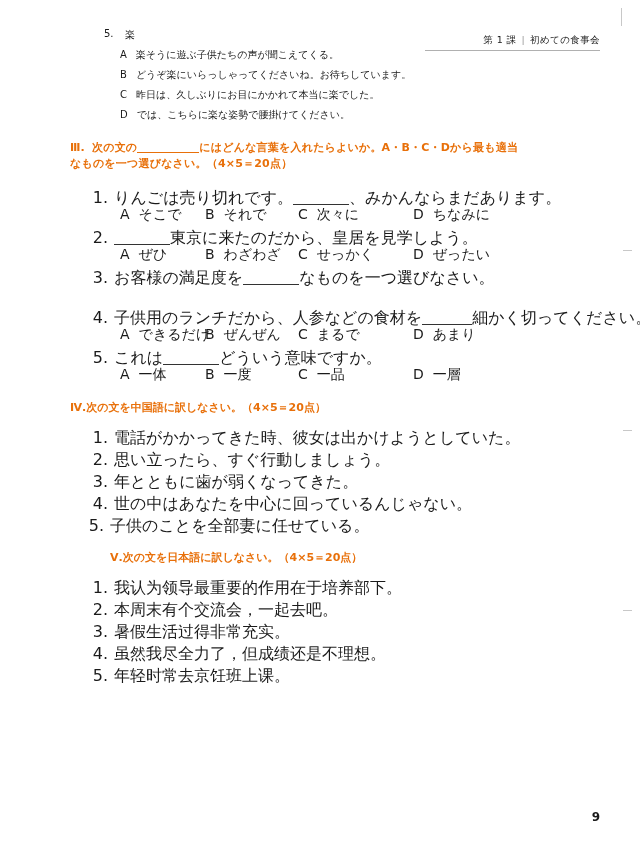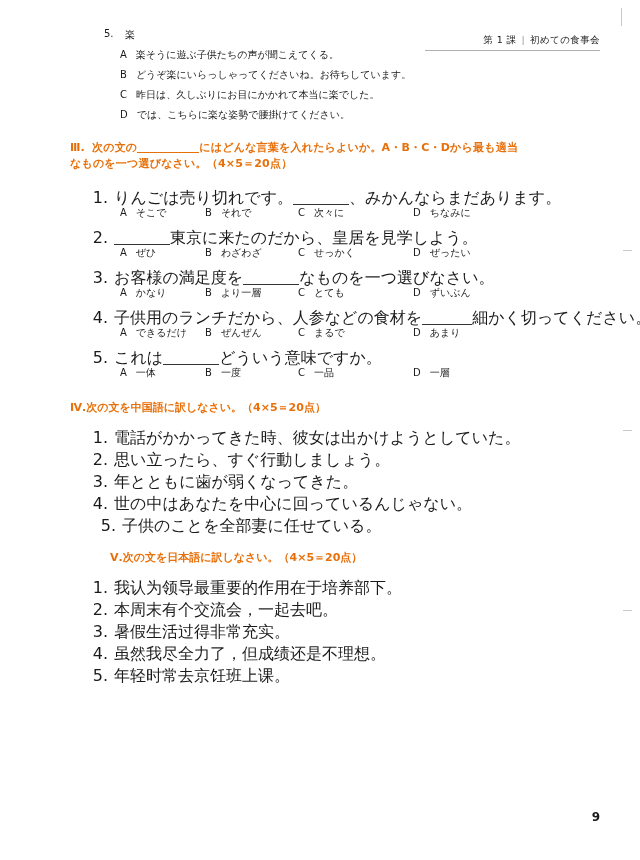--- a/index.html
+++ b/index.html
@@ -126,21 +126,21 @@
     margin-right: 6px;
   }
   .blank-u {
     display: inline-block;
     border-bottom: 1px solid #333;
     height: 10px;
     vertical-align: -2px;
   }
   .optrow {
     position: absolute;
-    font-size: 10px;
+    font-size: 14px;
     white-space: nowrap;
   }
   .optrow span.o {
     display: inline-block;
   }
   .optrow .lbl { margin-right: 9px; }
 
   .page-num {
     position: absolute;
     right: 40px;
@@ -197,23 +197,20 @@
   <div class="qrow" style="left:88px; top:228px;">
     <span class="num">2.</span><span class="blank-u" style="width:56px;"></span><span>東京に来たのだから、皇居を見学しよう。</span>
   </div>
   <div class="optrow" style="left:120px; top:246px;">
     <span class="o" style="width:85px;"><span class="lbl">A</span><span>ぜひ</span></span><span class="o" style="width:93px;"><span class="lbl">B</span><span>わざわざ</span></span><span class="o" style="width:115px;"><span class="lbl">C</span><span>せっかく</span></span><span class="o"><span class="lbl">D</span><span>ぜったい</span></span>
   </div>
 
   <div class="qrow" style="left:88px; top:268px;">
     <span class="num">3.</span><span>お客様の満足度を</span><span class="blank-u" style="width:56px;"></span><span>なものを一つ選びなさい。</span>
   </div>
-  <div class="optrow" style="left:120px; top:286px;">
-    <span class="o" style="width:85px;"><span class="lbl">A</span><span>かなり</span></span><span class="o" style="width:93px;"><span class="lbl">B</span><span>より一層</span></span><span class="o" style="width:115px;"><span class="lbl">C</span><span>とても</span></span><span class="o"><span class="lbl">D</span><span>ずいぶん</span></span>
-  </div>
 
   <div class="qrow" style="left:88px; top:308px;">
     <span class="num">4.</span><span>子供用のランチだから、人参などの食材を</span><span class="blank-u" style="width:50px;"></span><span>細かく切ってください。</span>
   </div>
   <div class="optrow" style="left:120px; top:326px;">
     <span class="o" style="width:85px;"><span class="lbl">A</span><span>できるだけ</span></span><span class="o" style="width:93px;"><span class="lbl">B</span><span>ぜんぜん</span></span><span class="o" style="width:115px;"><span class="lbl">C</span><span>まるで</span></span><span class="o"><span class="lbl">D</span><span>あまり</span></span>
   </div>
 
   <div class="qrow" style="left:88px; top:348px;">
     <span class="num">5.</span><span>これは</span><span class="blank-u" style="width:56px;"></span><span>どういう意味ですか。</span>
@@ -231,21 +228,21 @@
   </div>
   <div class="qrow" style="left:88px; top:450px;">
     <span class="num">2.</span><span>思い立ったら、すぐ行動しましょう。</span>
   </div>
   <div class="qrow" style="left:88px; top:472px;">
     <span class="num">3.</span><span>年とともに歯が弱くなってきた。</span>
   </div>
   <div class="qrow" style="left:88px; top:494px;">
     <span class="num">4.</span><span>世の中はあなたを中心に回っているんじゃない。</span>
   </div>
-  <div class="qrow" style="left:96px; top:516px;">
+  <div class="qrow" style="left:84px; top:516px;">
     <span class="num">5.</span><span>子供のことを全部妻に任せている。</span>
   </div>
 
   <div class="sec-head-2" style="left:70px; top:550px;margin-left:40px;">
     <span class="rn">Ⅴ.</span><span>次の文を日本語に訳しなさい。（4×5＝20点）</span>
   </div>
 
   <div class="qrow" style="left:88px; top:578px;">
     <span class="num">1.</span><span>我认为领导最重要的作用在于培养部下。</span>
   </div>

